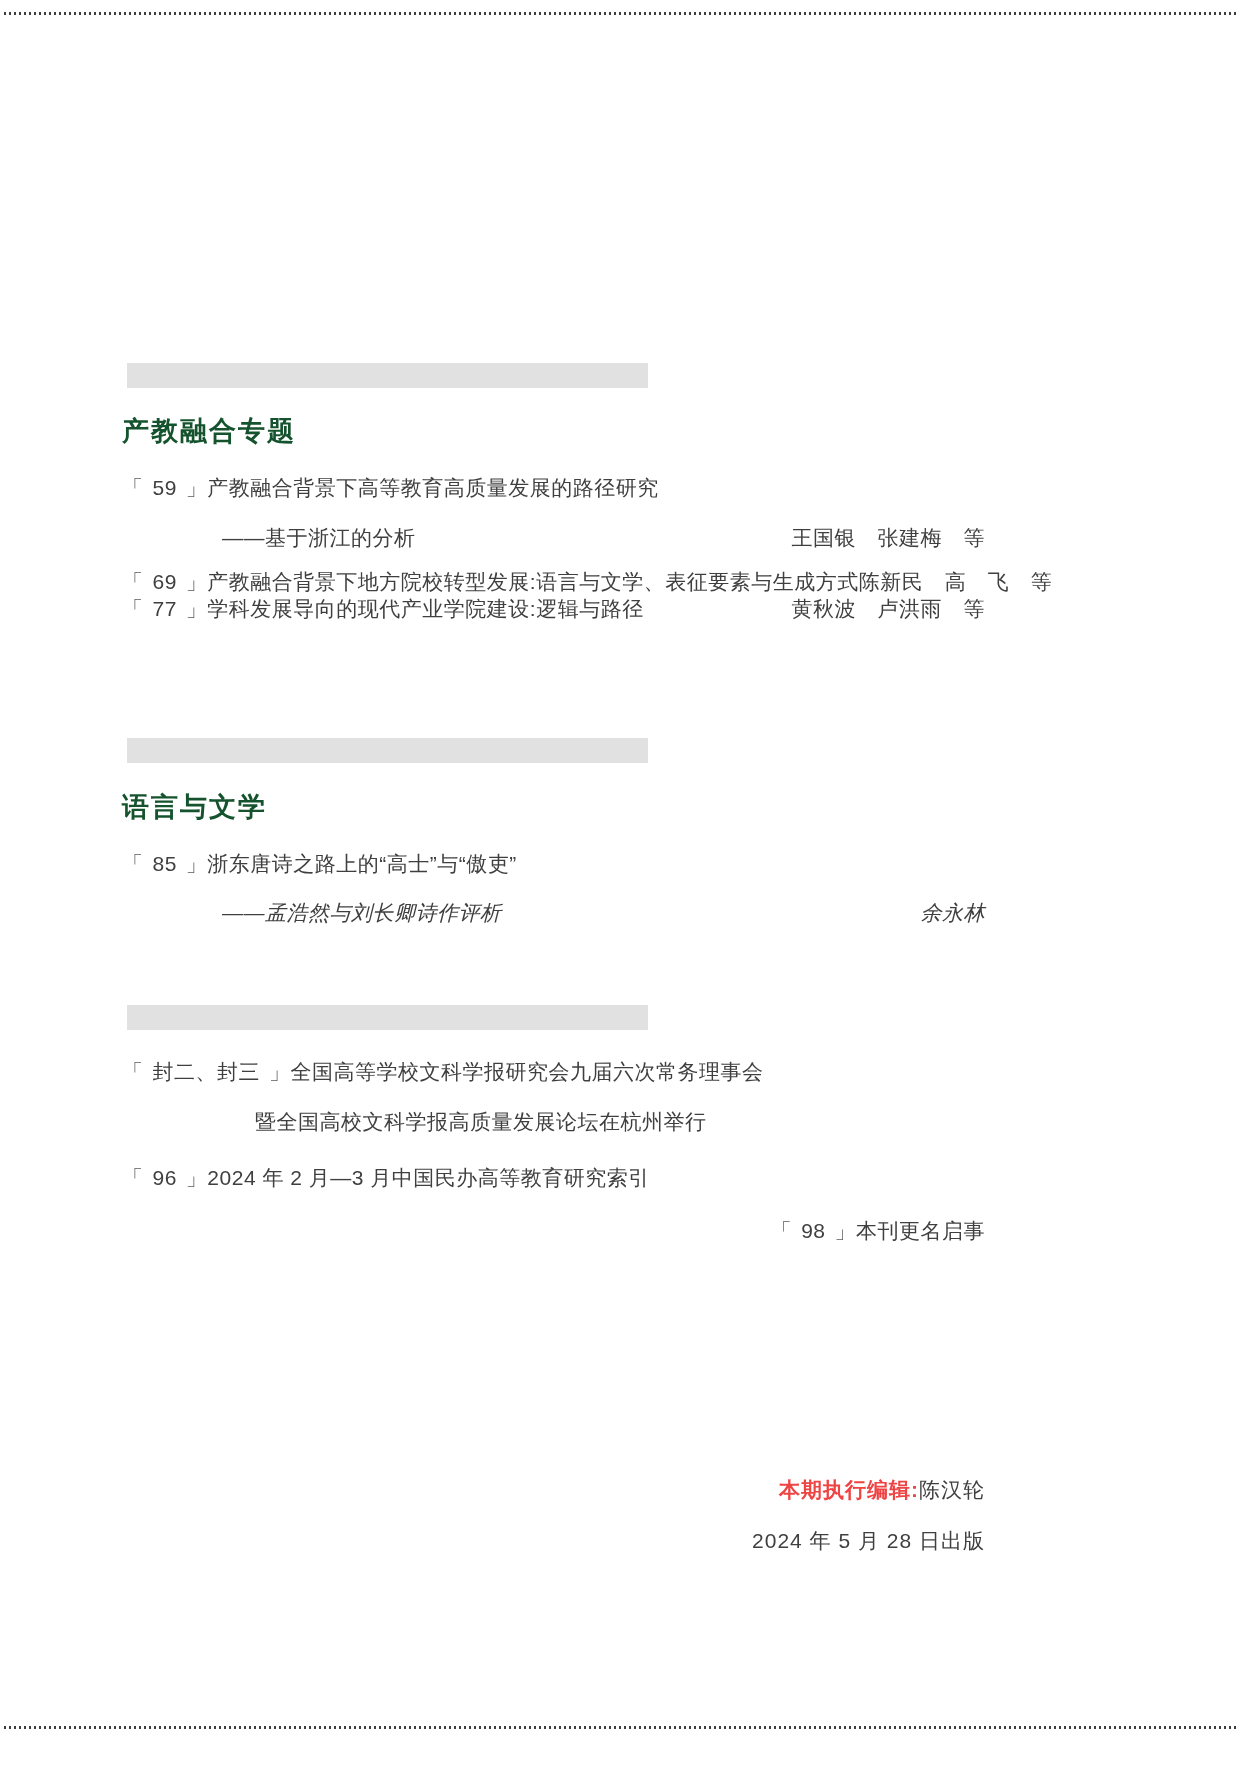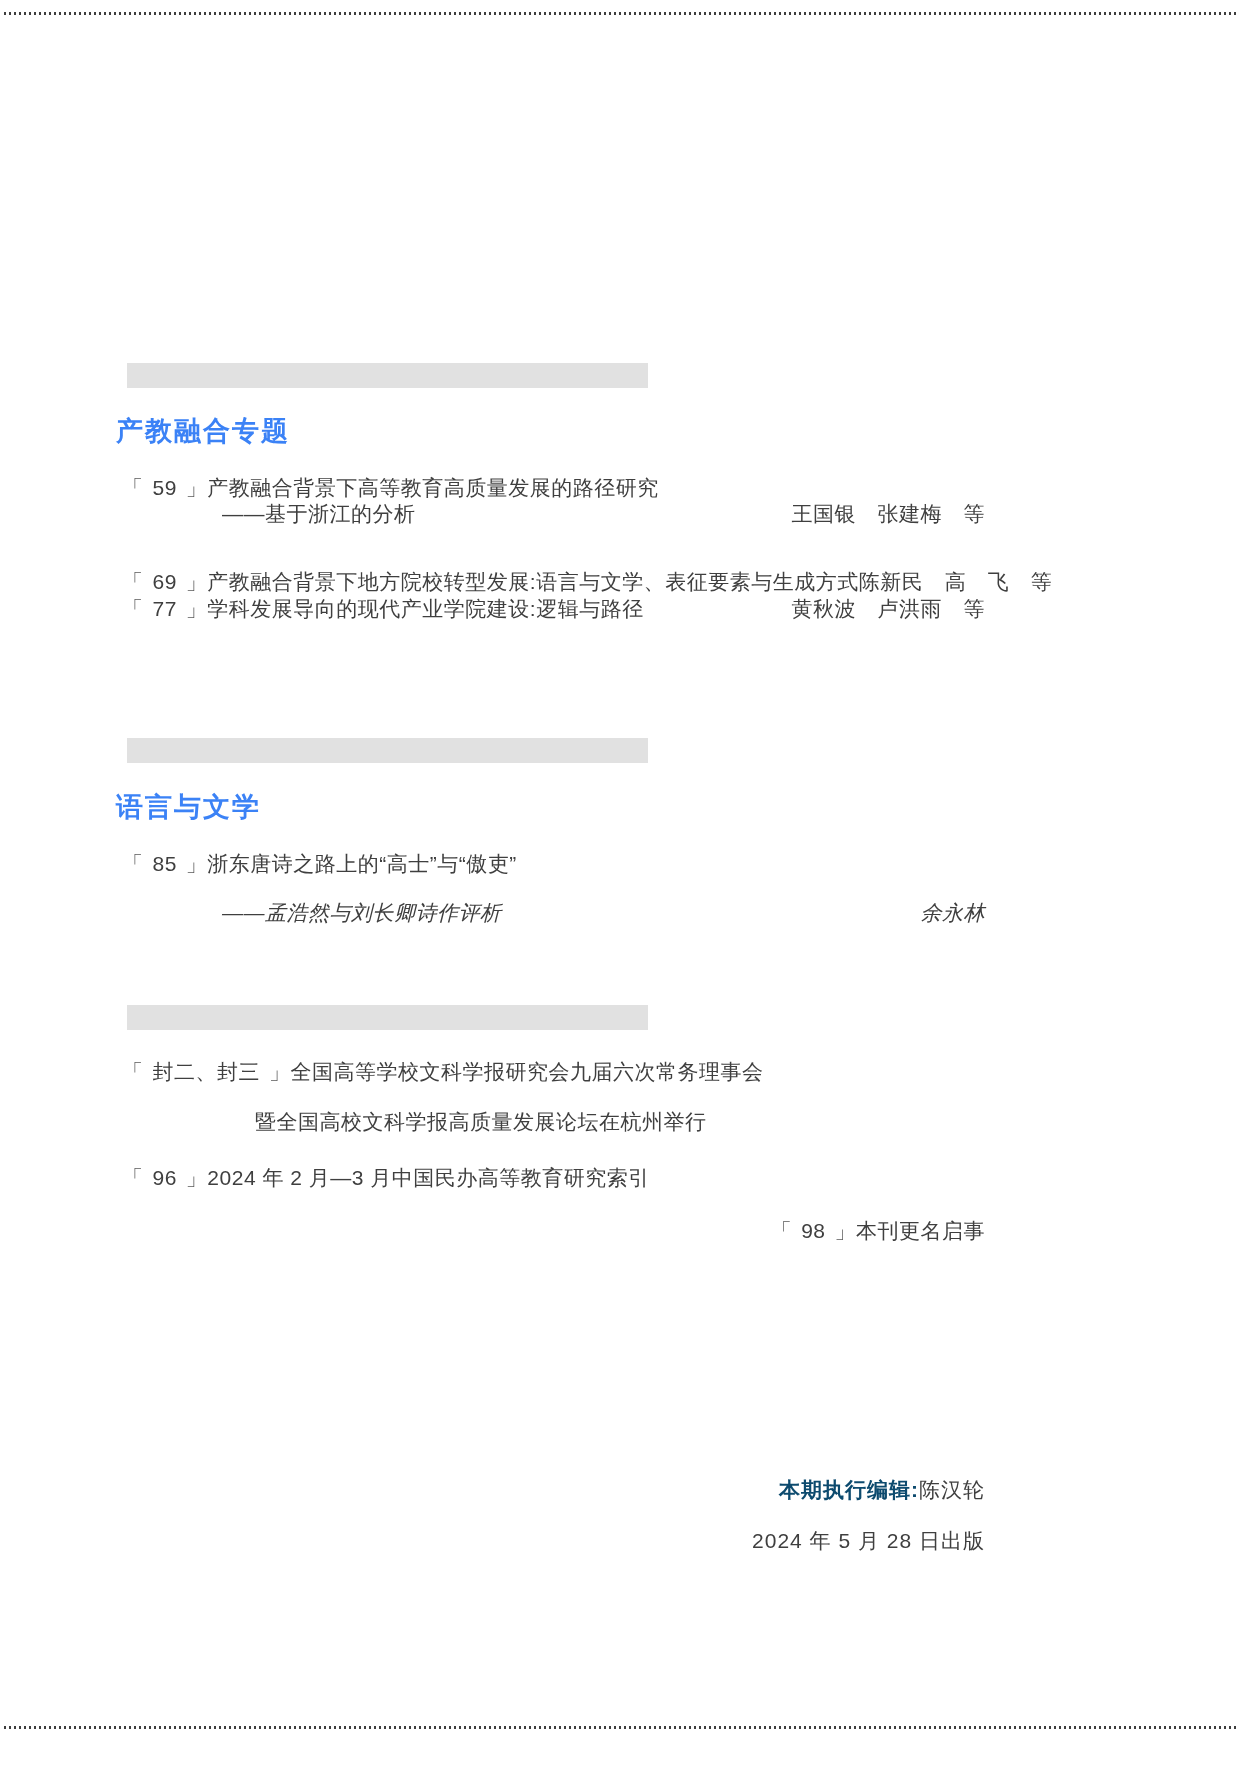--- a/index.html
+++ b/index.html
@@ -26,24 +26,24 @@
     left: 127px;
     width: 521px;
     height: 25px;
     background: #e1e1e1;
   }
   .bar-1 { top: 363px; }
   .bar-2 { top: 738px; }
   .bar-3 { top: 1005px; }
   .section-heading {
     position: absolute;
-    left: 116px;
+    left: 122px;
     font-size: 27px;
     font-weight: bold;
-    color: #3b82f6;
+    color: #14532d;
     letter-spacing: 2px;
     line-height: 32px;
   }
   .heading-1 { top: 415px; }
   .heading-2 { top: 791px; }
   .entry {
     position: absolute;
     left: 122px;
     width: 863px;
     display: flex;
@@ -58,41 +58,41 @@
   .entry .bracket { color: #5a5a5a; }
   .entry .pagenum { margin: 0 9px; }
   .entry .authors {
     letter-spacing: 0.5px;
     text-align: right;
     flex: 0 0 auto;
   }
   .indent-dash { padding-left: 100px; }
   .indent-deep { padding-left: 133px; }
   .row-a1 { top: 474px; }
-  .row-a2 { top: 500px; }
+  .row-a2 { top: 524px; }
   .row-a3 { top: 568px; }
   .row-a4 { top: 595px; gap: 10px; }
   .row-b1 { top: 850px; }
   .row-b2 { top: 899px; font-style: italic; }
   .row-c1 { top: 1058px; }
   .row-c2 { top: 1108px; }
   .row-c3 { top: 1164px; text-align: center; }
   .row-c4 { top: 1217px; justify-content: flex-end; }
   .footer-line {
     position: absolute;
     right: 255px;
     font-size: 21px;
     line-height: 28px;
     color: #3f3f3f;
     letter-spacing: 1px;
     text-align: right;
     white-space: nowrap;
   }
   .footer-editor { top: 1476px; }
-  .footer-editor .label { font-weight: bold; color: #0c4a6e; }
+  .footer-editor .label { font-weight: bold; color: #ef4444; }
   .footer-date { top: 1527px; }
 </style>
 </head>
 <body>
 
 <div class="page">
 
   <div class="dotted-rule rule-top"></div>
 
   <div class="divider-bar bar-1"></div>

